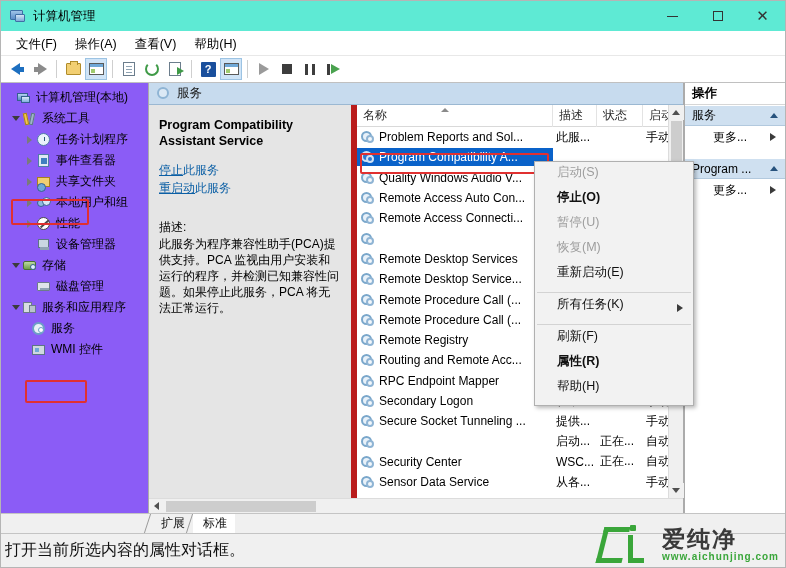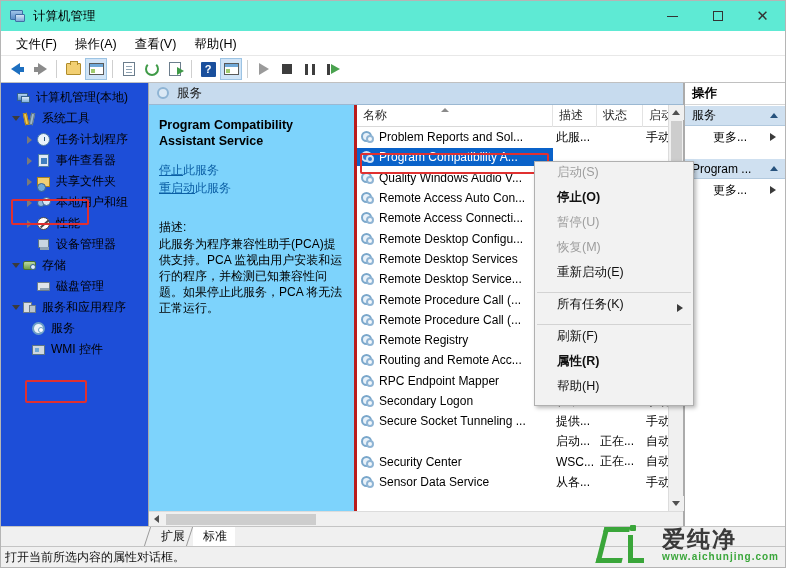--- a/index.html
+++ b/index.html
@@ -95,21 +95,21 @@
   .ic-pause:before{left:0;} .ic-pause:after{right:0;}
   .ic-restart { width:13px;height:11px;position:relative;}
   .ic-restart:before{content:"";position:absolute;left:0;top:0;width:3px;height:11px;background:#3d3d3d;}
   .ic-restart:after{content:"";position:absolute;left:4px;top:0;width:0;height:0;border-top:5.5px solid transparent;border-bottom:5.5px solid transparent;border-left:9px solid #4aa24f;}
 
   
   .body { flex:1; display:flex; min-height:0; background:#fff; }
 
   
   .tree-pane {
-    width: 148px; min-width:148px; background:#1d4ed8;
+    width: 148px; min-width:148px; background:#8b5cf6;
     border-right:1px solid #ababab; padding-top:4px; overflow:hidden;
     position:relative;
   }
   .tnode { display:flex; align-items:center; height:21px; font-size:12px; white-space:nowrap; position:relative;}
   .tw { width:13px; min-width:13px; display:flex; align-items:center; justify-content:center; color:#5a5a5a; font-size:9px;}
   .tw .chev-r { width:0;height:0;border-top:4px solid transparent;border-bottom:4px solid transparent;border-left:5px solid #7a7a7a;}
   .tw .chev-d { width:0;height:0;border-left:4px solid transparent;border-right:4px solid transparent;border-top:5px solid #3b3b3b;}
   .ticon { width:16px;min-width:16px;height:16px;margin-right:4px;position:relative;}
   .tlabel { font-size:12px; }
 
@@ -147,22 +147,22 @@
     height:22px;min-height:22px;background:#c7dbee;
     display:flex;align-items:center;padding-left:8px;
     border-bottom:1px solid #9bb8d2;
   }
   .pane-header .ph-ico{width:14px;height:14px;position:relative;margin-right:6px;}
   .pane-header .ph-ico .g{position:absolute;left:0;top:0;width:12px;height:12px;border-radius:50%;border:2px solid #8fb4d4;background:#dce9f5;}
   .pane-title{font-size:12.5px;color:#1a1a1a;}
 
   .split { flex:1; display:flex; min-height:0; }
   .detail-pane {
-    width:208px;min-width:208px;background:#7dd3fc;padding:12px 10px 16px 10px;
-    border-right:3px solid #b91c1c; overflow:hidden;
+    width:208px;min-width:208px;background:#e5e5e5;padding:12px 10px 16px 10px;
+    border-right:6px solid #b91c1c; overflow:hidden;
   }
   .detail-title{font-size:12.5px;font-weight:bold;line-height:16px;margin-bottom:12px;}
   .detail-link{color:#0b5fa5;font-size:12px;line-height:18px;}
   .detail-link u{text-decoration:underline;}
   .detail-desc-label{font-size:12px;margin-top:22px;}
   .detail-desc{font-size:12px;line-height:16px;}
 
   .list-pane { flex:1; min-width:0; display:flex; flex-direction:column; background:#fff; position:relative;}
   .lheader {
     height:22px;min-height:22px;display:flex;align-items:center;
@@ -233,22 +233,22 @@
     display:flex;align-items:flex-end;padding-left:150px;
   }
   .tab{
     height:19px;display:flex;align-items:center;padding:0 8px 0 10px;font-size:12px;
     background:#f0f0f0;position:relative;color:#111;
   }
   .tab:before{content:"";position:absolute;left:-4px;top:0;bottom:0;width:9px;
     border-left:1px solid #9a9a9a;transform:skewX(-18deg);}
   .tab.active{background:#fff;}
   .statusbar{
-    height:21px;min-height:21px;background:#f0f0f0;border-top:1px solid #c4c4c4;
-    display:flex;align-items:center;padding-left:4px;font-size:12px;color:#111;
+    height:34px;min-height:21px;background:#f0f0f0;border-top:1px solid #c4c4c4;
+    display:flex;align-items:center;padding-left:4px;font-size:16px;color:#111;
   }
 
   
   .ctxmenu{
     position:absolute; left:533px; top:160px; width:160px;
     background:#f2f2f2; border:1px solid #b0b0b0;
     box-shadow:2px 2px 4px rgba(0,0,0,.28); padding:2px 0; z-index:40;
   }
   .ctxitem{
     height:25px;display:flex;padding-left:22px;font-size:12.5px;position:relative;color:#111;
@@ -570,21 +570,20 @@
                 <div class="cell desc"></div>
                 <div class="cell state"></div>
                 <div class="cell start"></div>
               </div>
               <div class="row">
                 <div class="cell name">
                   <span class="svc-ico">
                     <i class="g1"></i>
                     <i class="g2"></i>
                   </span>
-                  <span>Remote Desktop Configu...</span>
                 </div>
                 <div class="cell desc"></div>
                 <div class="cell state"></div>
                 <div class="cell start"></div>
               </div>
               <div class="row">
                 <div class="cell name">
                   <span class="svc-ico">
                     <i class="g1"></i>
                     <i class="g2"></i>

